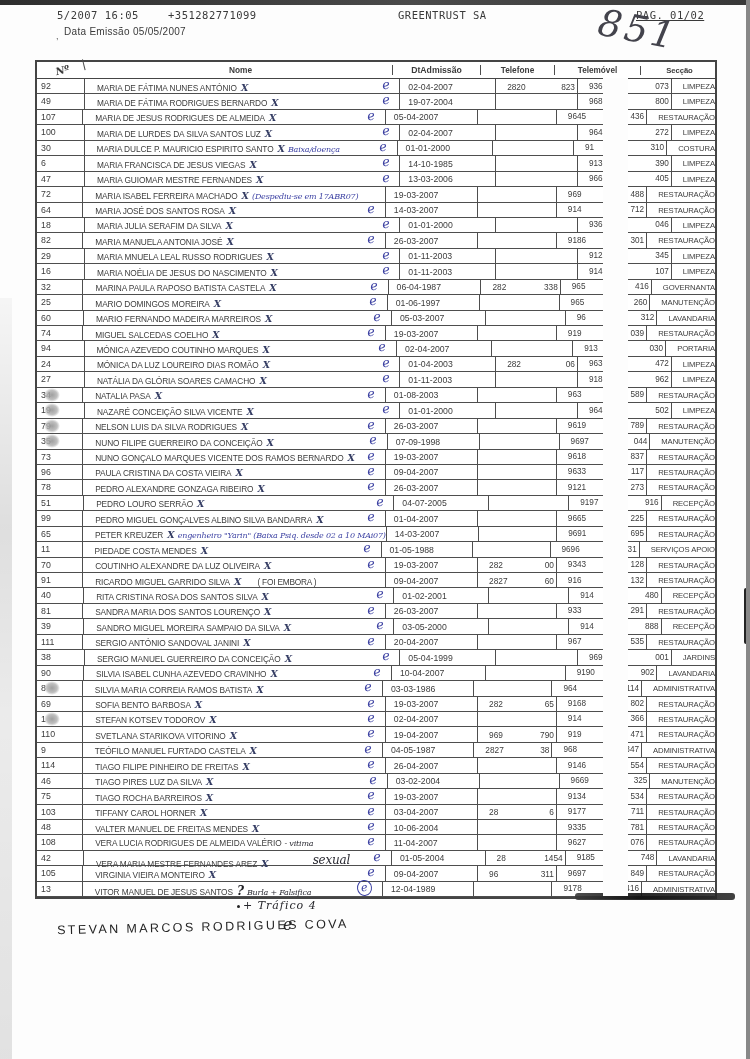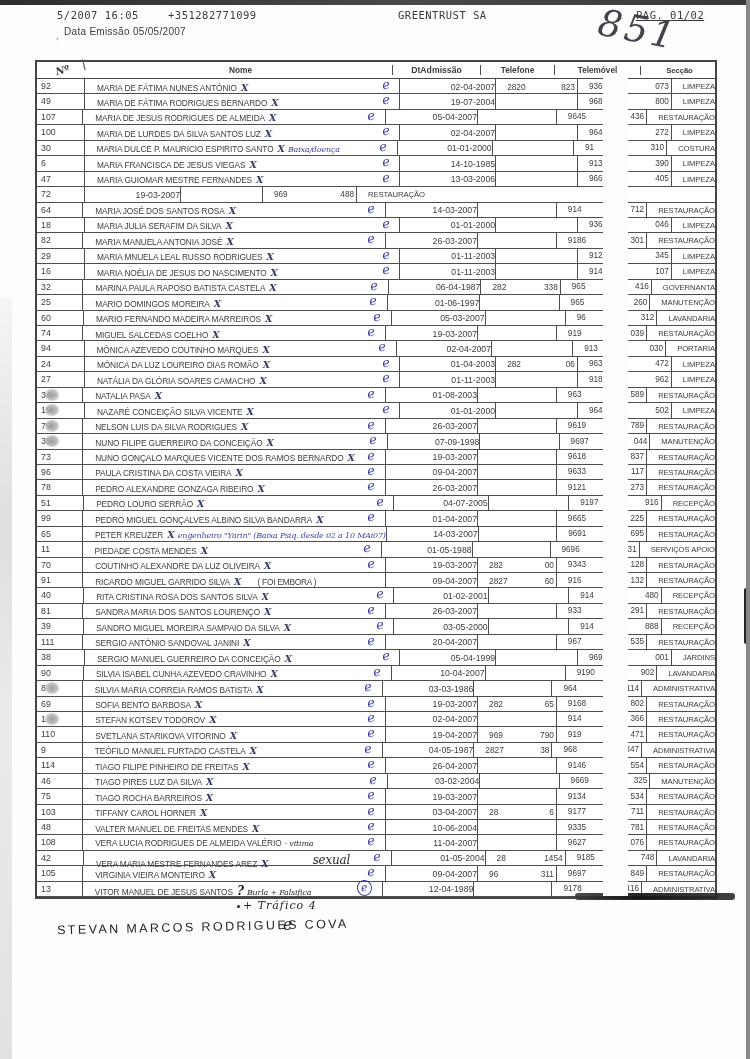--- a/index.html
+++ b/index.html
@@ -27,21 +27,21 @@
          font-size:37px;color:#43434c;transform:rotate(11deg);letter-spacing:3px;}
   
   .table{position:absolute;left:35px;top:60px;width:678px;border:2px solid #454545;background:#fff;}
   .thead{display:flex;height:17px;border-bottom:1.5px solid #454545;font-weight:bold;font-size:9.3px;
          align-items:center;box-sizing:border-box;}
   .thead .cell{padding-top:0;text-align:center;}
   .row{display:flex;height:15.45px;border-bottom:1px solid #4e4e4e;position:relative;box-sizing:border-box;gap:8px;}
   .cell{border-right:1px solid #4e4e4e;position:relative;box-sizing:border-box;overflow:visible;}
   .c-num{width:48px;font-size:8.8px;padding:2px 0 0 4px;}
   .c-name{width:308px;font-size:8.3px;padding:2.5px 0 0 4px;white-space:nowrap;}
-  .c-date{width:88px;font-size:8.7px;text-align:right;padding-top:2.5px;}
+  .c-date{width:88px;font-size:8.7px;text-align:left;padding-top:2.5px;}
   .c-tel{width:74px;font-size:8.3px;}
   .c-mov{width:86px;font-size:8.2px;}
   .c-sec{flex:1;border-right:none;font-size:7.7px;letter-spacing:-.1px;padding:3px 0 0 3px;white-space:nowrap;}
   .h-num{font-family:"DejaVu Serif",serif;font-style:italic;font-size:10px;transform:rotate(-14deg);padding-top:1px;}
   .frag-l{position:absolute;left:3px;top:2.5px;} .frag-r{position:absolute;right:2px;top:2.5px;}
   .nm{letter-spacing:-.1px;}
   .xmark{font-family:"DejaVu Serif",serif;font-style:italic;font-size:9.5px;color:#343c63;margin-left:4px;font-weight:bold;}
   .qmark{font-size:12px;color:#1d1d22;}
   .emark{position:absolute;right:10px;top:-2px;font-family:"DejaVu Serif",serif;font-style:italic;
          font-size:13px;color:#3d42a3;transform:rotate(-8deg);z-index:3;}
@@ -166,20 +166,21 @@
           <div class="cell c-date">13-03-2006</div>
           <div class="cell c-tel"></div>
           <div class="cell c-mov">
             <span class="frag-l">966</span>
             <span class="frag-r">405</span>
           </div>
           <div class="cell c-sec">LIMPEZA</div>
         </div>
         <div class="row">
           <div class="cell c-num">72</div>
+          <div class="cell c-name"><span class="nm">MARIA ISABEL FERREIRA MACHADO</span><span class="xmark">X</span><span class="note note-blue">(Despediu-se em 17ABR07)</span></div>
           <div class="cell c-date">19-03-2007</div>
           <div class="cell c-tel"></div>
           <div class="cell c-mov">
             <span class="frag-l">969</span>
             <span class="frag-r">488</span>
           </div>
           <div class="cell c-sec">RESTAURAÇÃO</div>
         </div>
         <div class="row">
           <div class="cell c-num">64</div>

